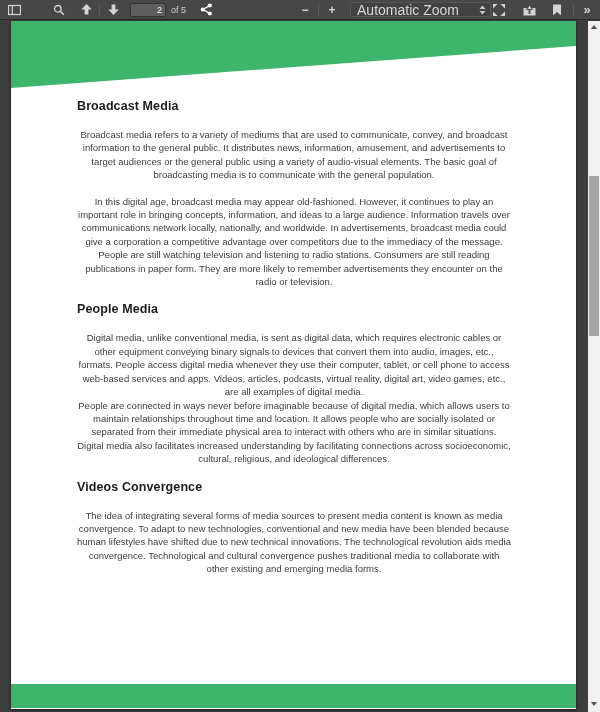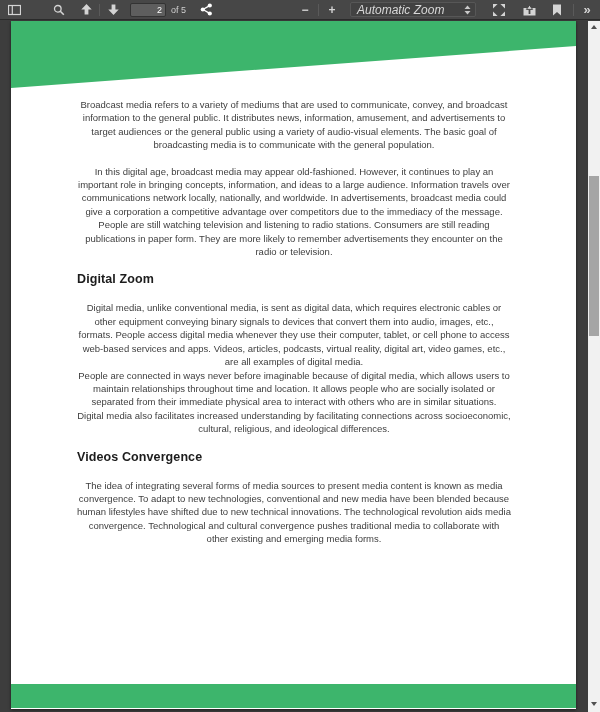--- a/index.html
+++ b/index.html
@@ -23,21 +23,21 @@
     border-radius:2px; color:#fff; font-size:9px; text-align:right;
     padding:0 3px; margin-left:9px; outline:none;
     font-family:"Liberation Sans", sans-serif;
   }
   .page-of { color:#cfcfcf; font-size:9px; margin-left:5px; white-space:nowrap; }
   .zoom-select {
     display:flex; align-items:center; height:15px;
     background:#424242; border:1px solid #575757; border-radius:2px;
     padding:0 4px 0 6px; margin-left:10px; cursor:pointer;
   }
-  .zoom-select-label { color:#d8d8d8; font-size:12px; margin-right:20px; white-space:nowrap;font-style:italic; }
+  .zoom-select-label { color:#d8d8d8; font-size:14px; margin-right:20px; white-space:nowrap; }
   .glyph-btn { font-size:12px; font-weight:bold; color:#d4d4d4; line-height:18px; }
   .chevrons { font-size:13px; font-weight:bold; color:#d4d4d4; line-height:16px; }
 
   
   .viewer { position:absolute; top:21px; left:0; width:600px; height:691px; background:#3d3d3d; }
 
   .pdf-page {
     position:absolute; left:11px; top:0; width:565px; height:688px;
     background:#ffffff; box-shadow:0 1px 3px rgba(0,0,0,0.55);
   }
@@ -194,24 +194,25 @@
 </div>
 
 <div class="viewer">
   <div class="pdf-page">
 
     <div class="banner-top"></div>
     <div class="banner-bottom"></div>
 
     <div class="page-content">
 
+      <h2 class="sec-heading">Broadcast Media</h2>
       <p>Broadcast media refers to a variety of mediums that are used to communicate, convey, and broadcast information to the general public. It distributes news, information, amusement, and advertisements to target audiences or the general public using a variety of audio-visual elements. The basic goal of broadcasting media is to communicate with the general population.</p>
       <p>In this digital age, broadcast media may appear old-fashioned. However, it continues to play an important role in bringing concepts, information, and ideas to a large audience. Information travels over communications network locally, nationally, and worldwide. In advertisements, broadcast media could give a corporation a competitive advantage over competitors due to the immediacy of the message. People are still watching television and listening to radio stations. Consumers are still reading publications in paper form. They are more likely to remember advertisements they encounter on the radio or television.</p>
 
-      <h2 class="sec-heading later">Digital Zoom</h2>
+      <h2 class="sec-heading later">People Media</h2>
       <p class="tight">Digital media, unlike conventional media, is sent as digital data, which requires electronic cables or other equipment conveying binary signals to devices that convert them into audio, images, etc., formats. People access digital media whenever they use their computer, tablet, or cell phone to access web-based services and apps. Videos, articles, podcasts, virtual reality, digital art, video games, etc., are all examples of digital media.</p>
       <p class="tight">People are connected in ways never before imaginable because of digital media, which allows users to maintain relationships throughout time and location. It allows people who are socially isolated or separated from their immediate physical area to interact with others who are in similar situations. Digital media also facilitates increased understanding by facilitating connections across socioeconomic, cultural, religious, and ideological differences.</p>
 
       <h2 class="sec-heading last">Videos Convergence</h2>
       <p>The idea of integrating several forms of media sources to present media content is known as media convergence. To adapt to new technologies, conventional and new media have been blended because human lifestyles have shifted due to new technical innovations. The technological revolution aids media convergence. Technological and cultural convergence pushes traditional media to collaborate with other existing and emerging media forms.</p>
 
     </div>
   </div>
 </div>
 

